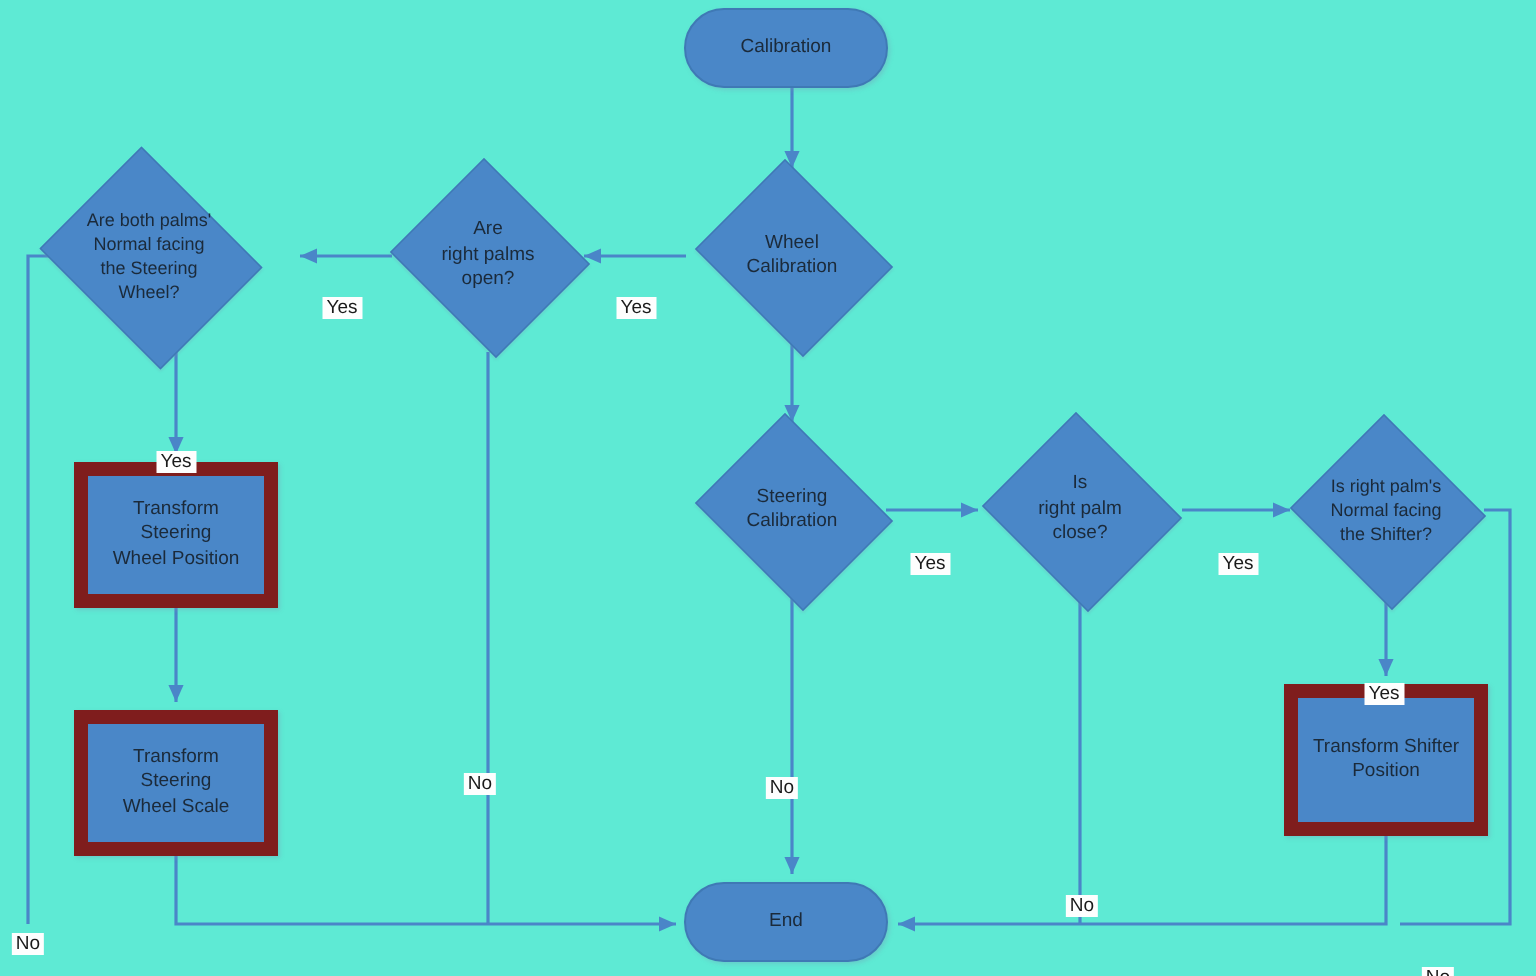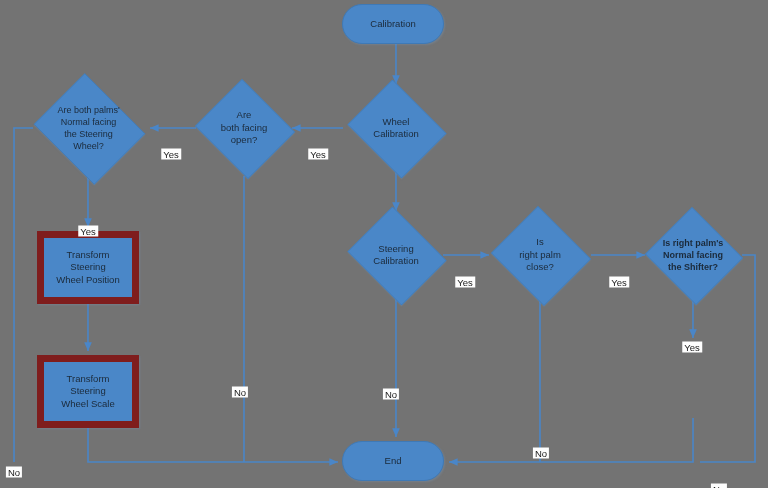--- a/index.html
+++ b/index.html
@@ -4,21 +4,21 @@
 <style>
   html, body {
     margin: 0;
     padding: 0;
     background: #ffffff;
   }
   #canvas {
     position: relative;
     width: 768px;
     height: 488px;
-    background: #737373;
+    background: #5eead4;
     font-family: "Liberation Sans", sans-serif;
     overflow: hidden;
   }
   #edges {
     position: absolute;
     left: 0;
     top: 0;
     width: 768px;
     height: 488px;
   }
@@ -136,25 +136,25 @@
 
   <div class="node dec" style="left:343px; top:84px; width:106px; height:88px;">
     <span class="diamond-shape"></span>
     <span class="label">Wheel
 Calibration</span>
   </div>
 
   <div class="node dec" style="left:192px; top:82px; width:104px; height:92px;">
     <span class="diamond-shape"></span>
     <span class="label">Are
-both facing
+right palms
 open?</span>
   </div>
 
-  <div class="node dec" style="left:29px; top:78px; width:119px; height:100px; font-size:9px; line-height:12px;">
+  <div class="node dec" style="left:15px; top:78px; width:119px; height:100px; font-size:9px; line-height:12px;">
     <span class="diamond-shape"></span>
     <span class="label">Are both palms'
 Normal facing
 the Steering
 Wheel?</span>
   </div>
 
   <div class="node proc" style="left:37px; top:231px; width:102px; height:73px;">
     <span class="label">Transform Steering
 Wheel Position</span>
@@ -171,27 +171,31 @@
 Calibration</span>
   </div>
 
   <div class="node dec" style="left:488px; top:209px; width:104px; height:92px;">
     <span class="diamond-shape"></span>
     <span class="label">Is
 right palm
 close?</span>
   </div>
 
-  <div class="node dec" style="left:643px; top:209px; width:100px; height:92px; font-size:9px; line-height:12px;font-weight:bold;">
+  <div class="node dec" style="left:643px; top:209px; width:100px; height:92px; font-size:9px; line-height:12px;">
     <span class="diamond-shape"></span>
     <span class="label">Is right palm's
 Normal facing
 the Shifter?</span>
   </div>
 
+  <div class="node proc" style="left:642px; top:342px; width:102px; height:76px;">
+    <span class="label">Transform Shifter
+Position</span>
+  </div>
 
   <div class="node term" style="left:342px; top:441px; width:102px; height:40px;">
     <span class="label">End</span>
   </div>
 
   <div class="edge-label" style="left:318px; top:126px;">Yes</div>
 
   <div class="edge-label" style="left:171px; top:126px;">Yes</div>
 
   <div class="edge-label" style="left:88px; top:203px;">Yes</div>

